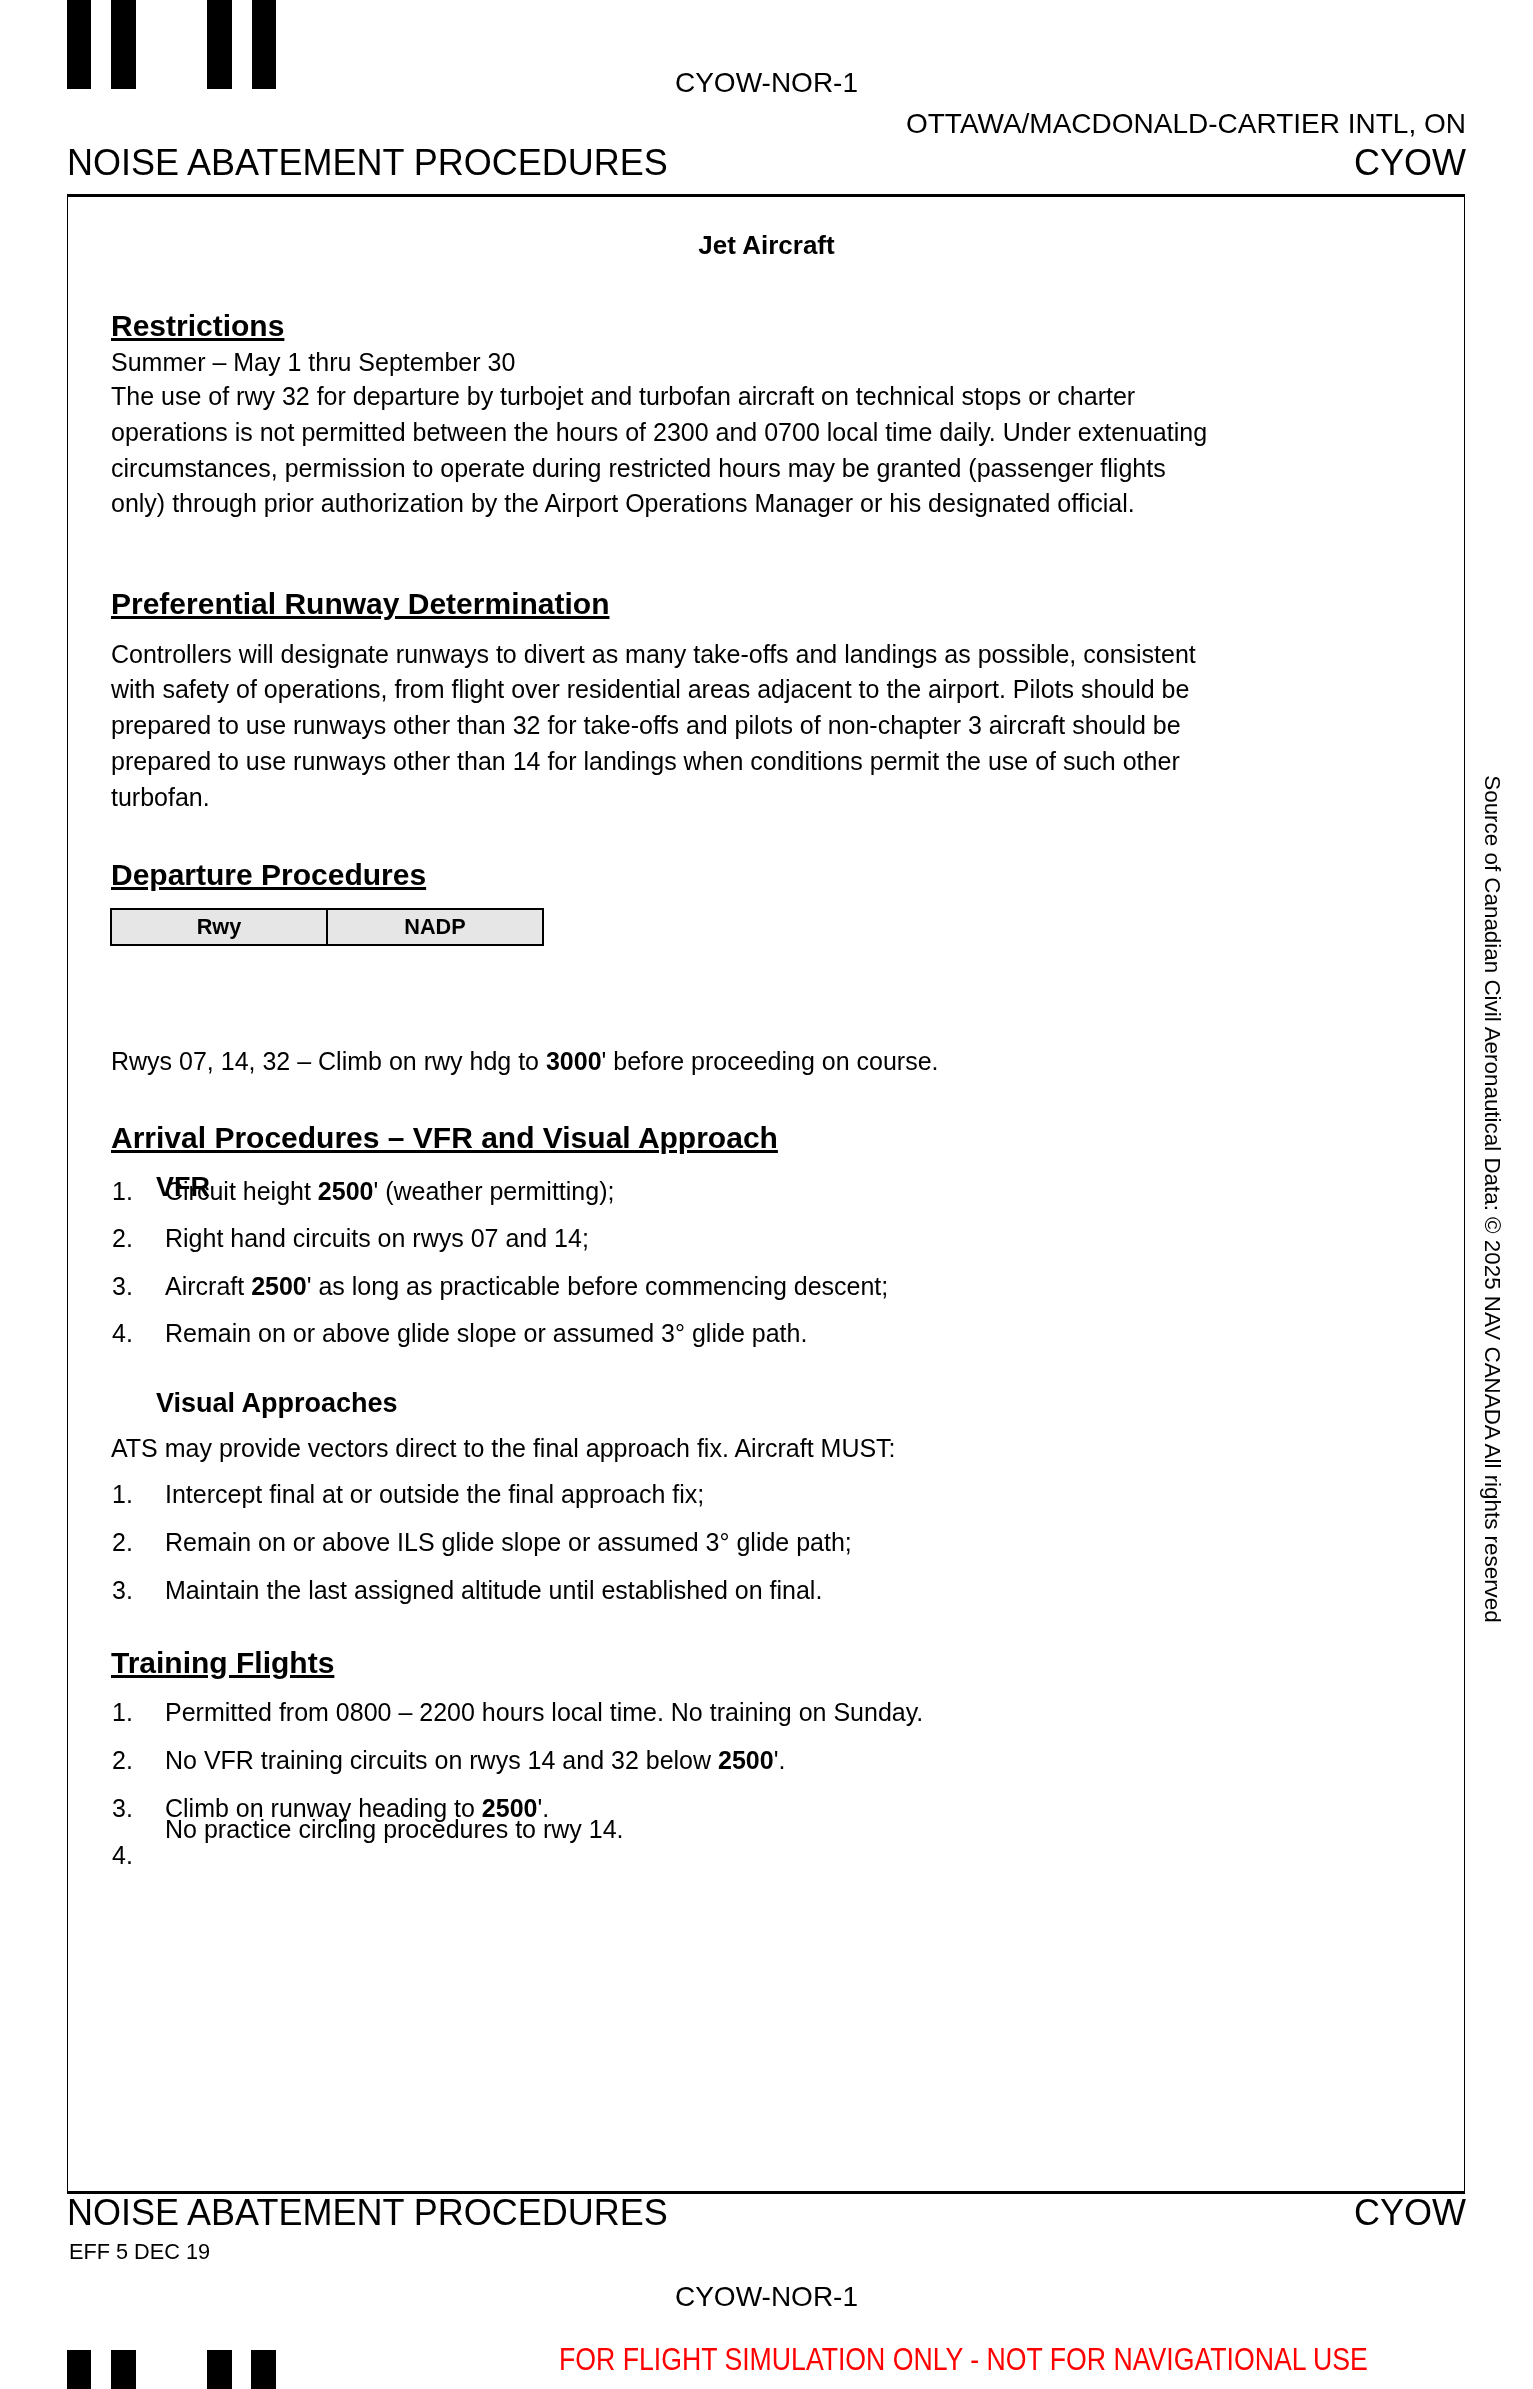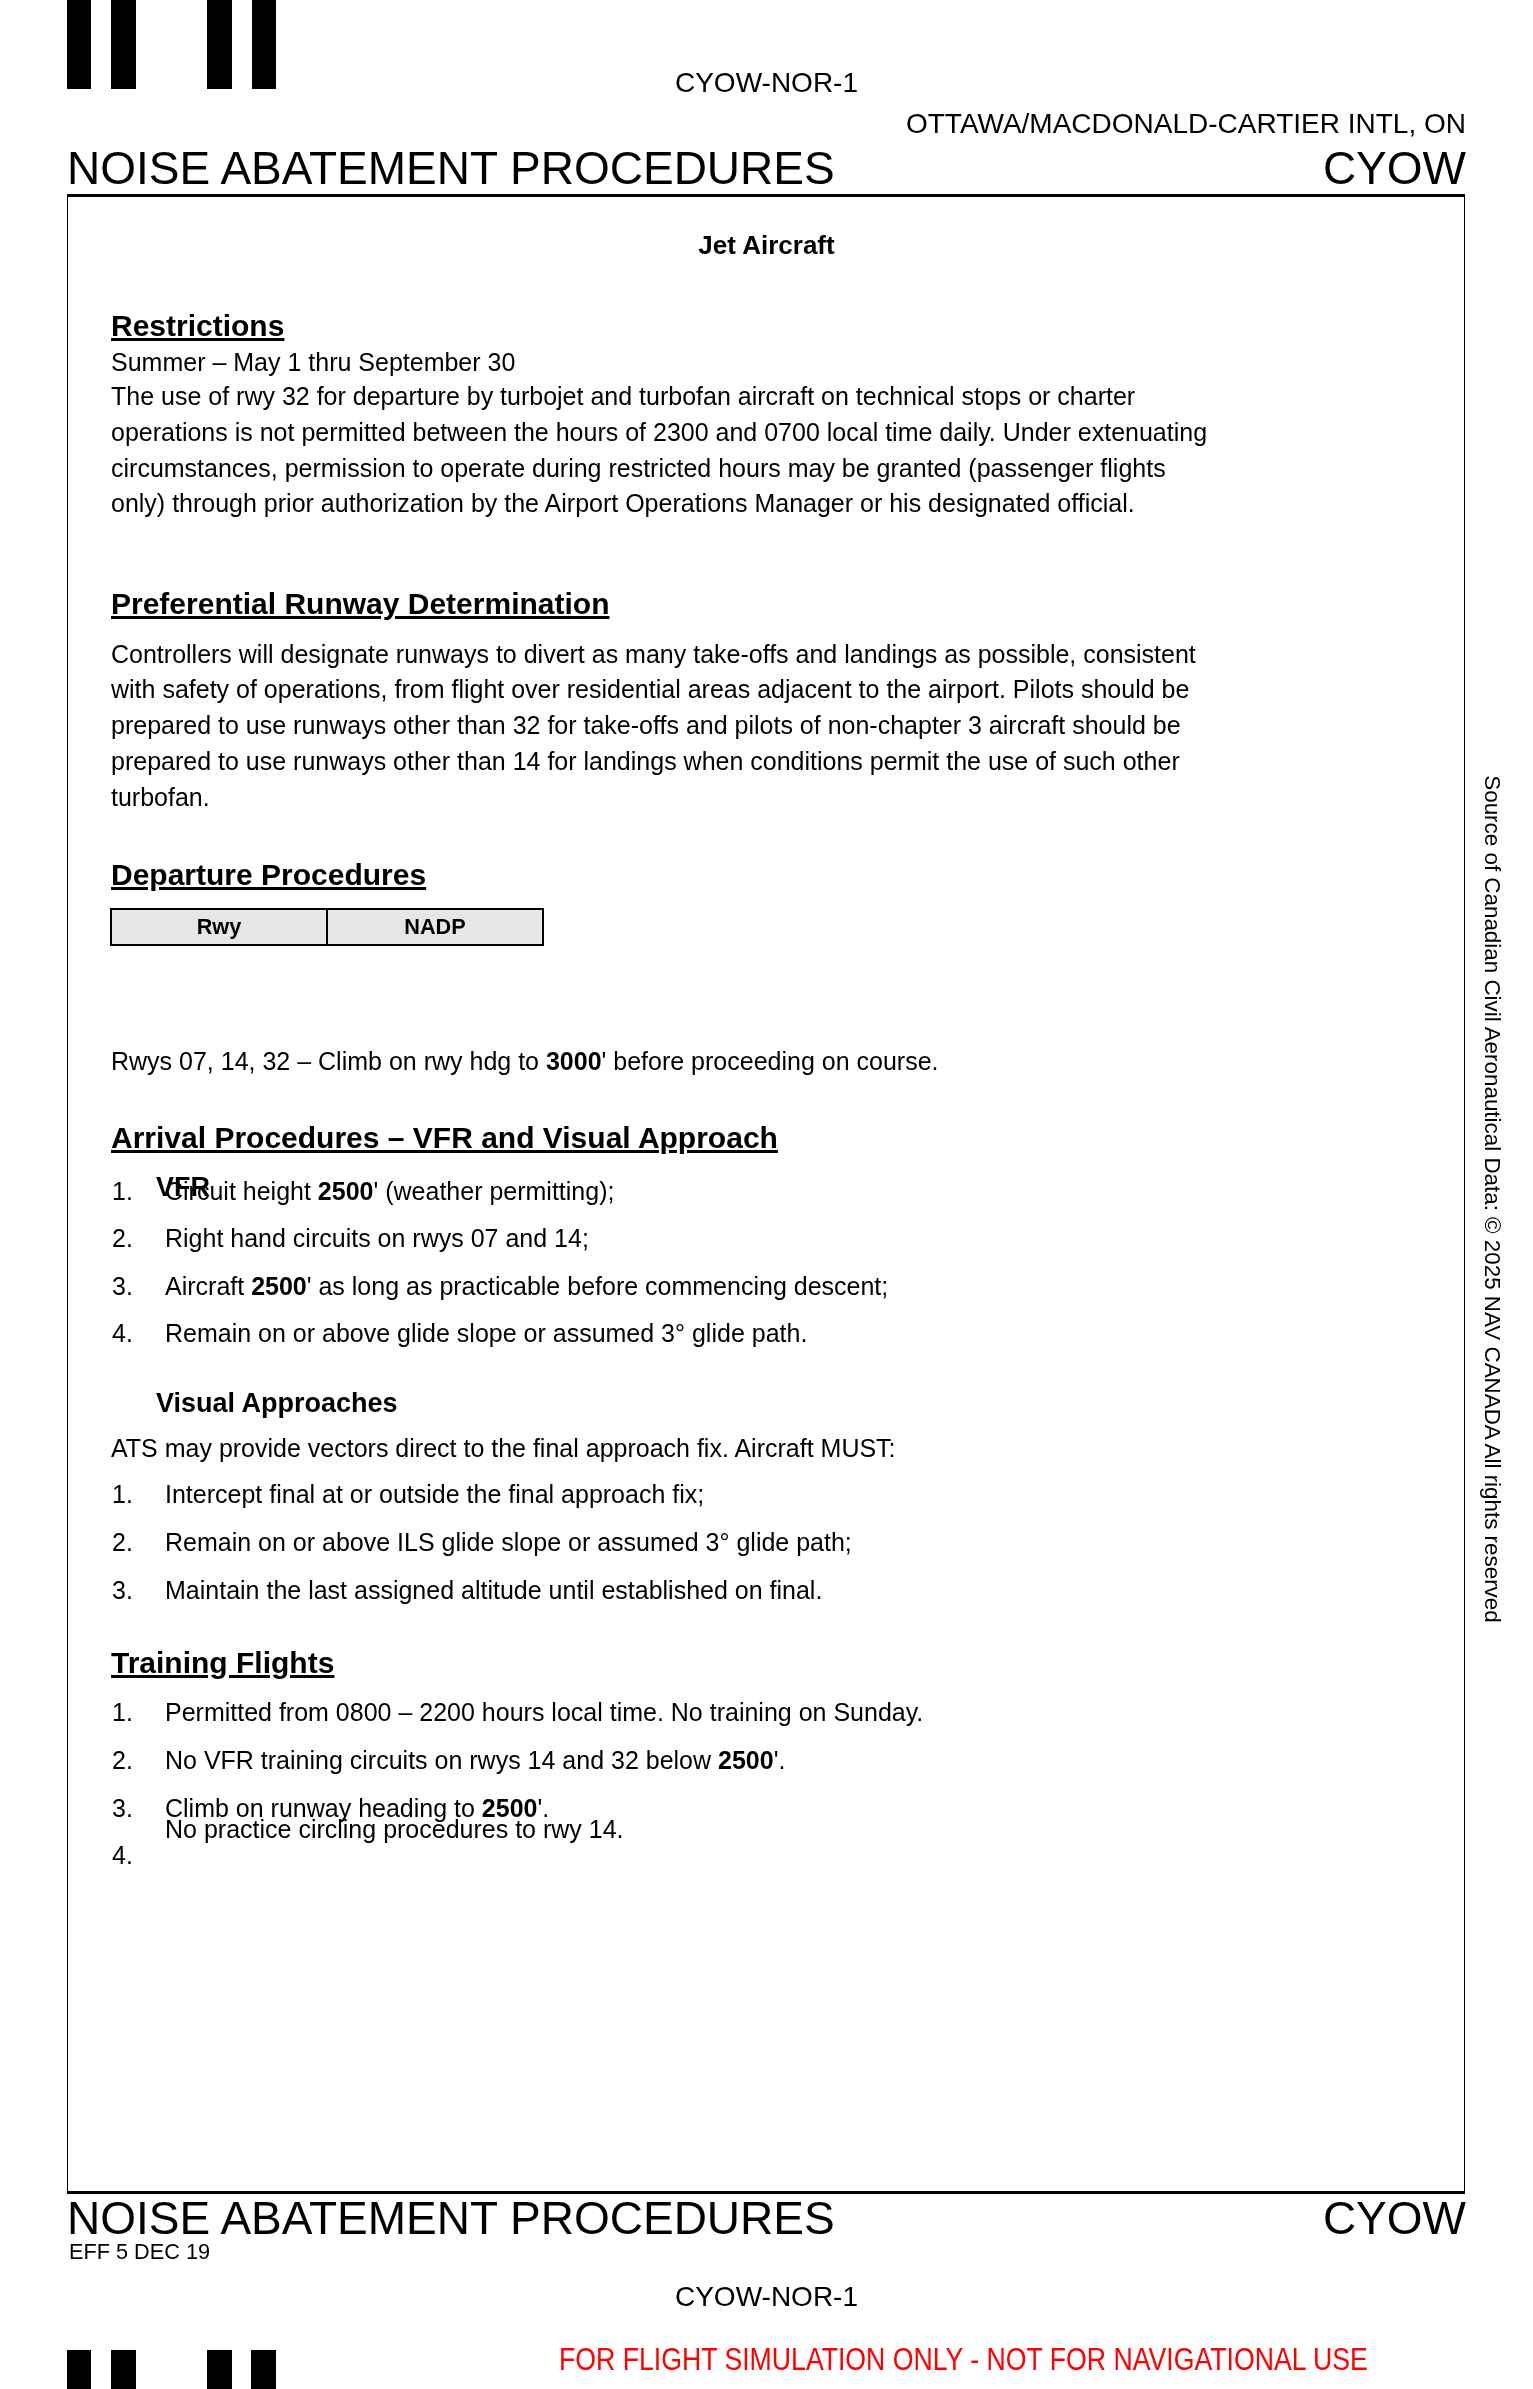--- a/index.html
+++ b/index.html
@@ -1,21 +1,21 @@
 <!DOCTYPE html>
 <html style="font-size:12px"><head>
 <meta charset="utf-8">
 <style>
   html, body { margin:0; padding:0; background:#ffffff; }
   body { width:1533px; height:2389px; position:relative; overflow:hidden;
          font-family:"Liberation Sans", sans-serif; color:#000; }
   .bar { position:absolute; background:#000; }
   .hdr-code { position:absolute; left:0; width:1533px; text-align:center; font-size:28px; line-height:1; }
   .airport { position:absolute; right:67px; font-size:28px; line-height:1; white-space:nowrap; }
-  .big { position:absolute; font-size:46px; line-height:1; white-space:nowrap; }
+  .big { position:absolute; font-size:36px; line-height:1; white-space:nowrap; }
   .frame { position:absolute; left:67px; top:194px; width:1396px; height:1994px;
            border-top:3px solid #000; border-bottom:3px solid #000;
            border-left:1.5px solid #000; border-right:1.5px solid #000; }
   .title { position:absolute; left:67px; width:1399px; text-align:center; font-weight:bold; font-size:26px; line-height:1; }
   .h2 { position:absolute; left:111px; font-weight:bold; font-size:30px; line-height:1; white-space:nowrap;text-decoration:underline; }
   .h3 { position:absolute; left:111px; font-weight:bold; font-size:27px; line-height:1; white-space:nowrap;margin-left:45px; }
   .line { position:absolute; left:111px; font-size:25px; line-height:1; white-space:nowrap; }
   .num { position:absolute; left:112px; font-size:25px; line-height:1; }
   .item { position:absolute; left:165px; font-size:25px; line-height:1; white-space:nowrap; }
   table.nadp { position:absolute; left:110px; top:908px; border-collapse:collapse; font-size:21.7px; }

